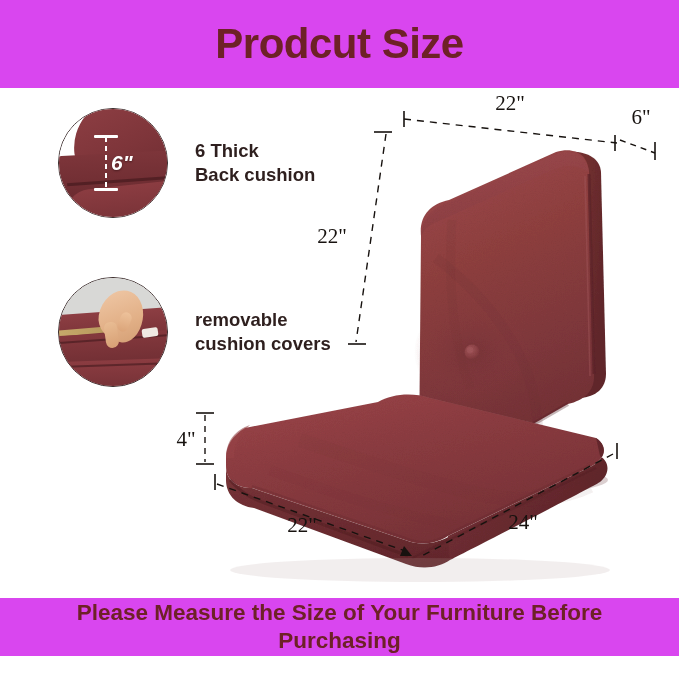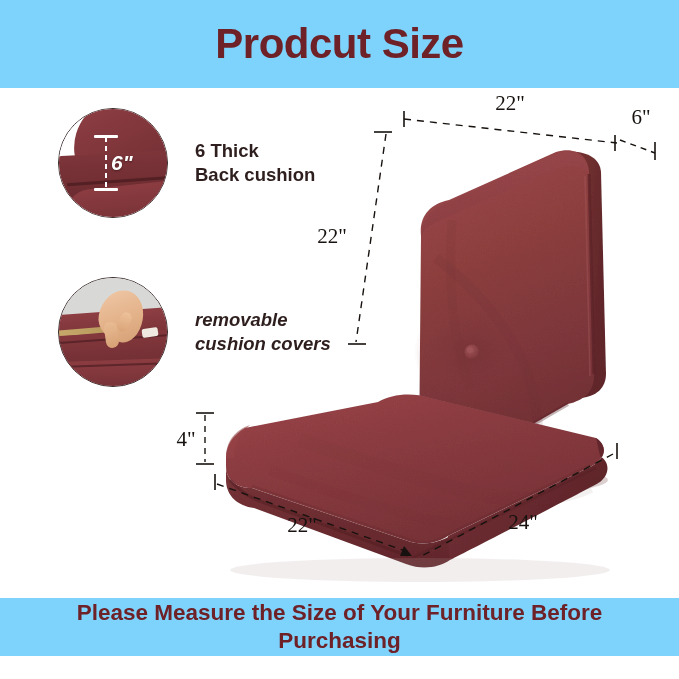--- a/index.html
+++ b/index.html
@@ -16,21 +16,21 @@
     height: 679px;
     background: #ffffff;
     overflow: hidden;
   }
 
   
   .banner {
     position: absolute;
     left: 0;
     width: 679px;
-    background: #7dd3fc;
+    background: #d946ef;
     display: flex;
     align-items: center;
     justify-content: center;
     text-align: center;
   }
   #header-banner {
     top: 0;
     height: 88px;
   }
   #footer-banner {
@@ -52,21 +52,21 @@
     width: 640px;
   }
 
   
   .feature {
     position: absolute;
     display: flex;
     align-items: center;
   }
   #feature-thickness { left: 58px; top: 108px; }
-  #feature-covers    { left: 58px; top: 277px; font-style: italic; }
+  #feature-covers    { left: 58px; top: 277px; }
 
   .inset-circle {
     position: relative;
     width: 108px;
     height: 108px;
     border-radius: 50%;
     border: 1.4px solid #3a2b2b;
     overflow: hidden;
     background: #ffffff;
     flex: none;

